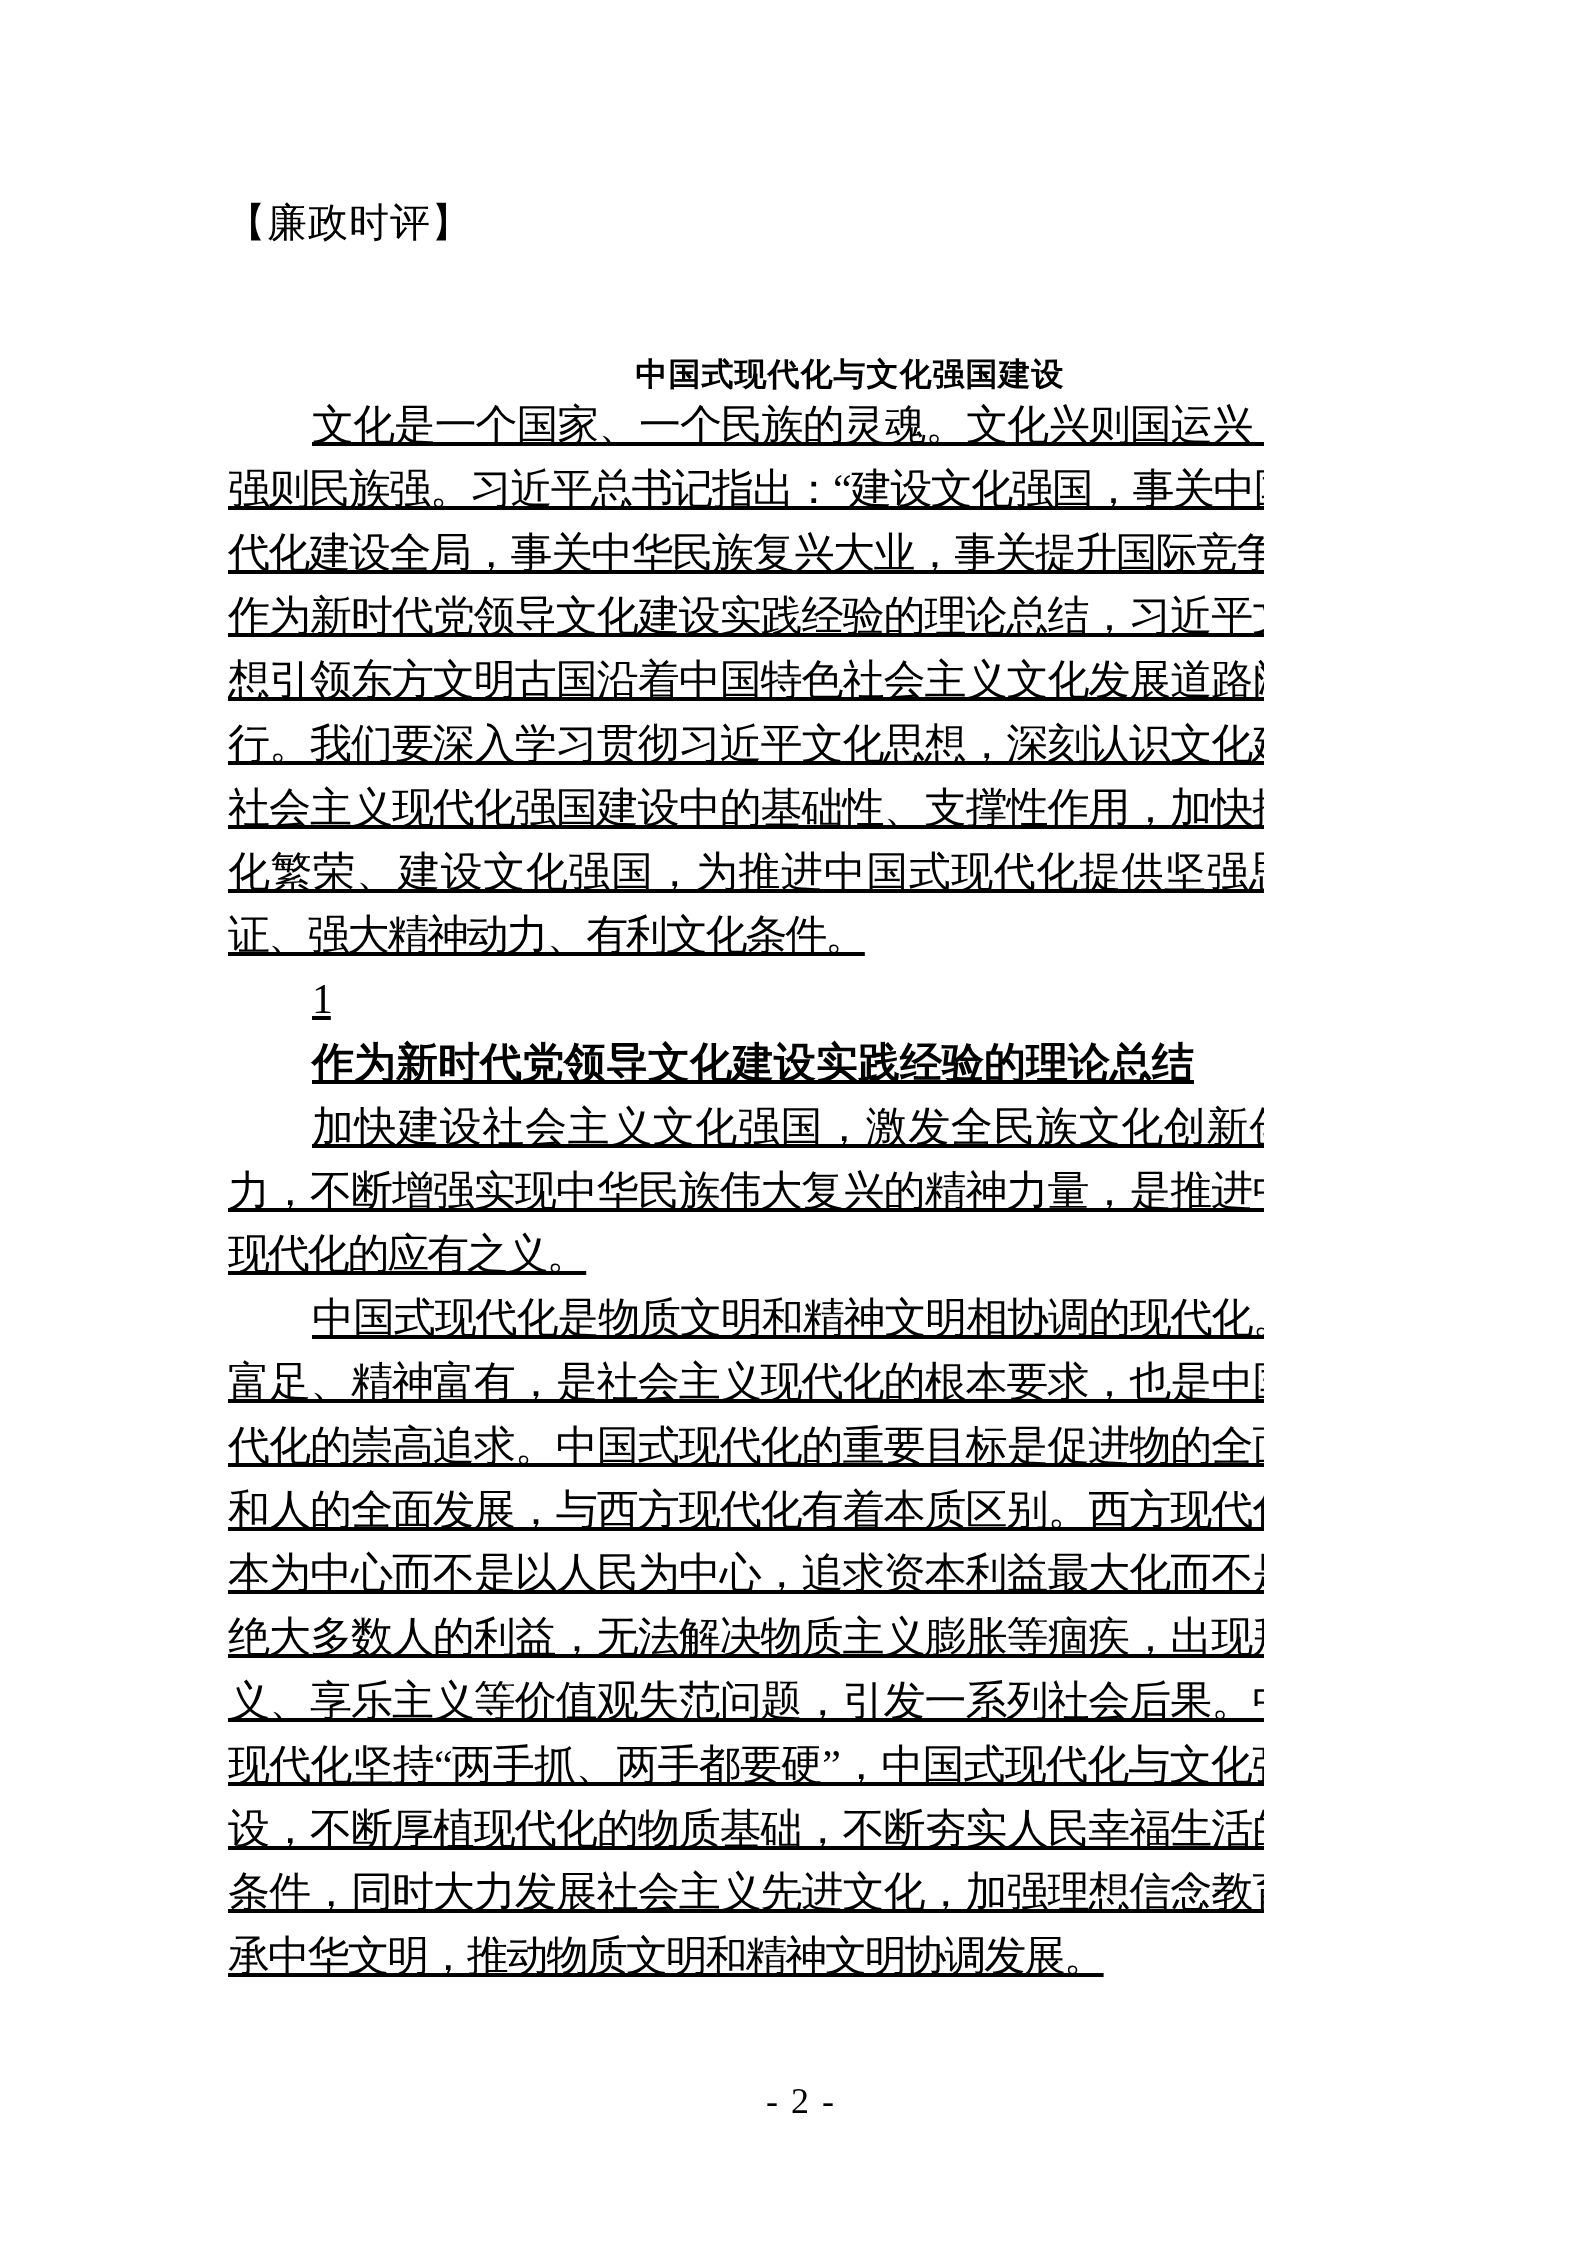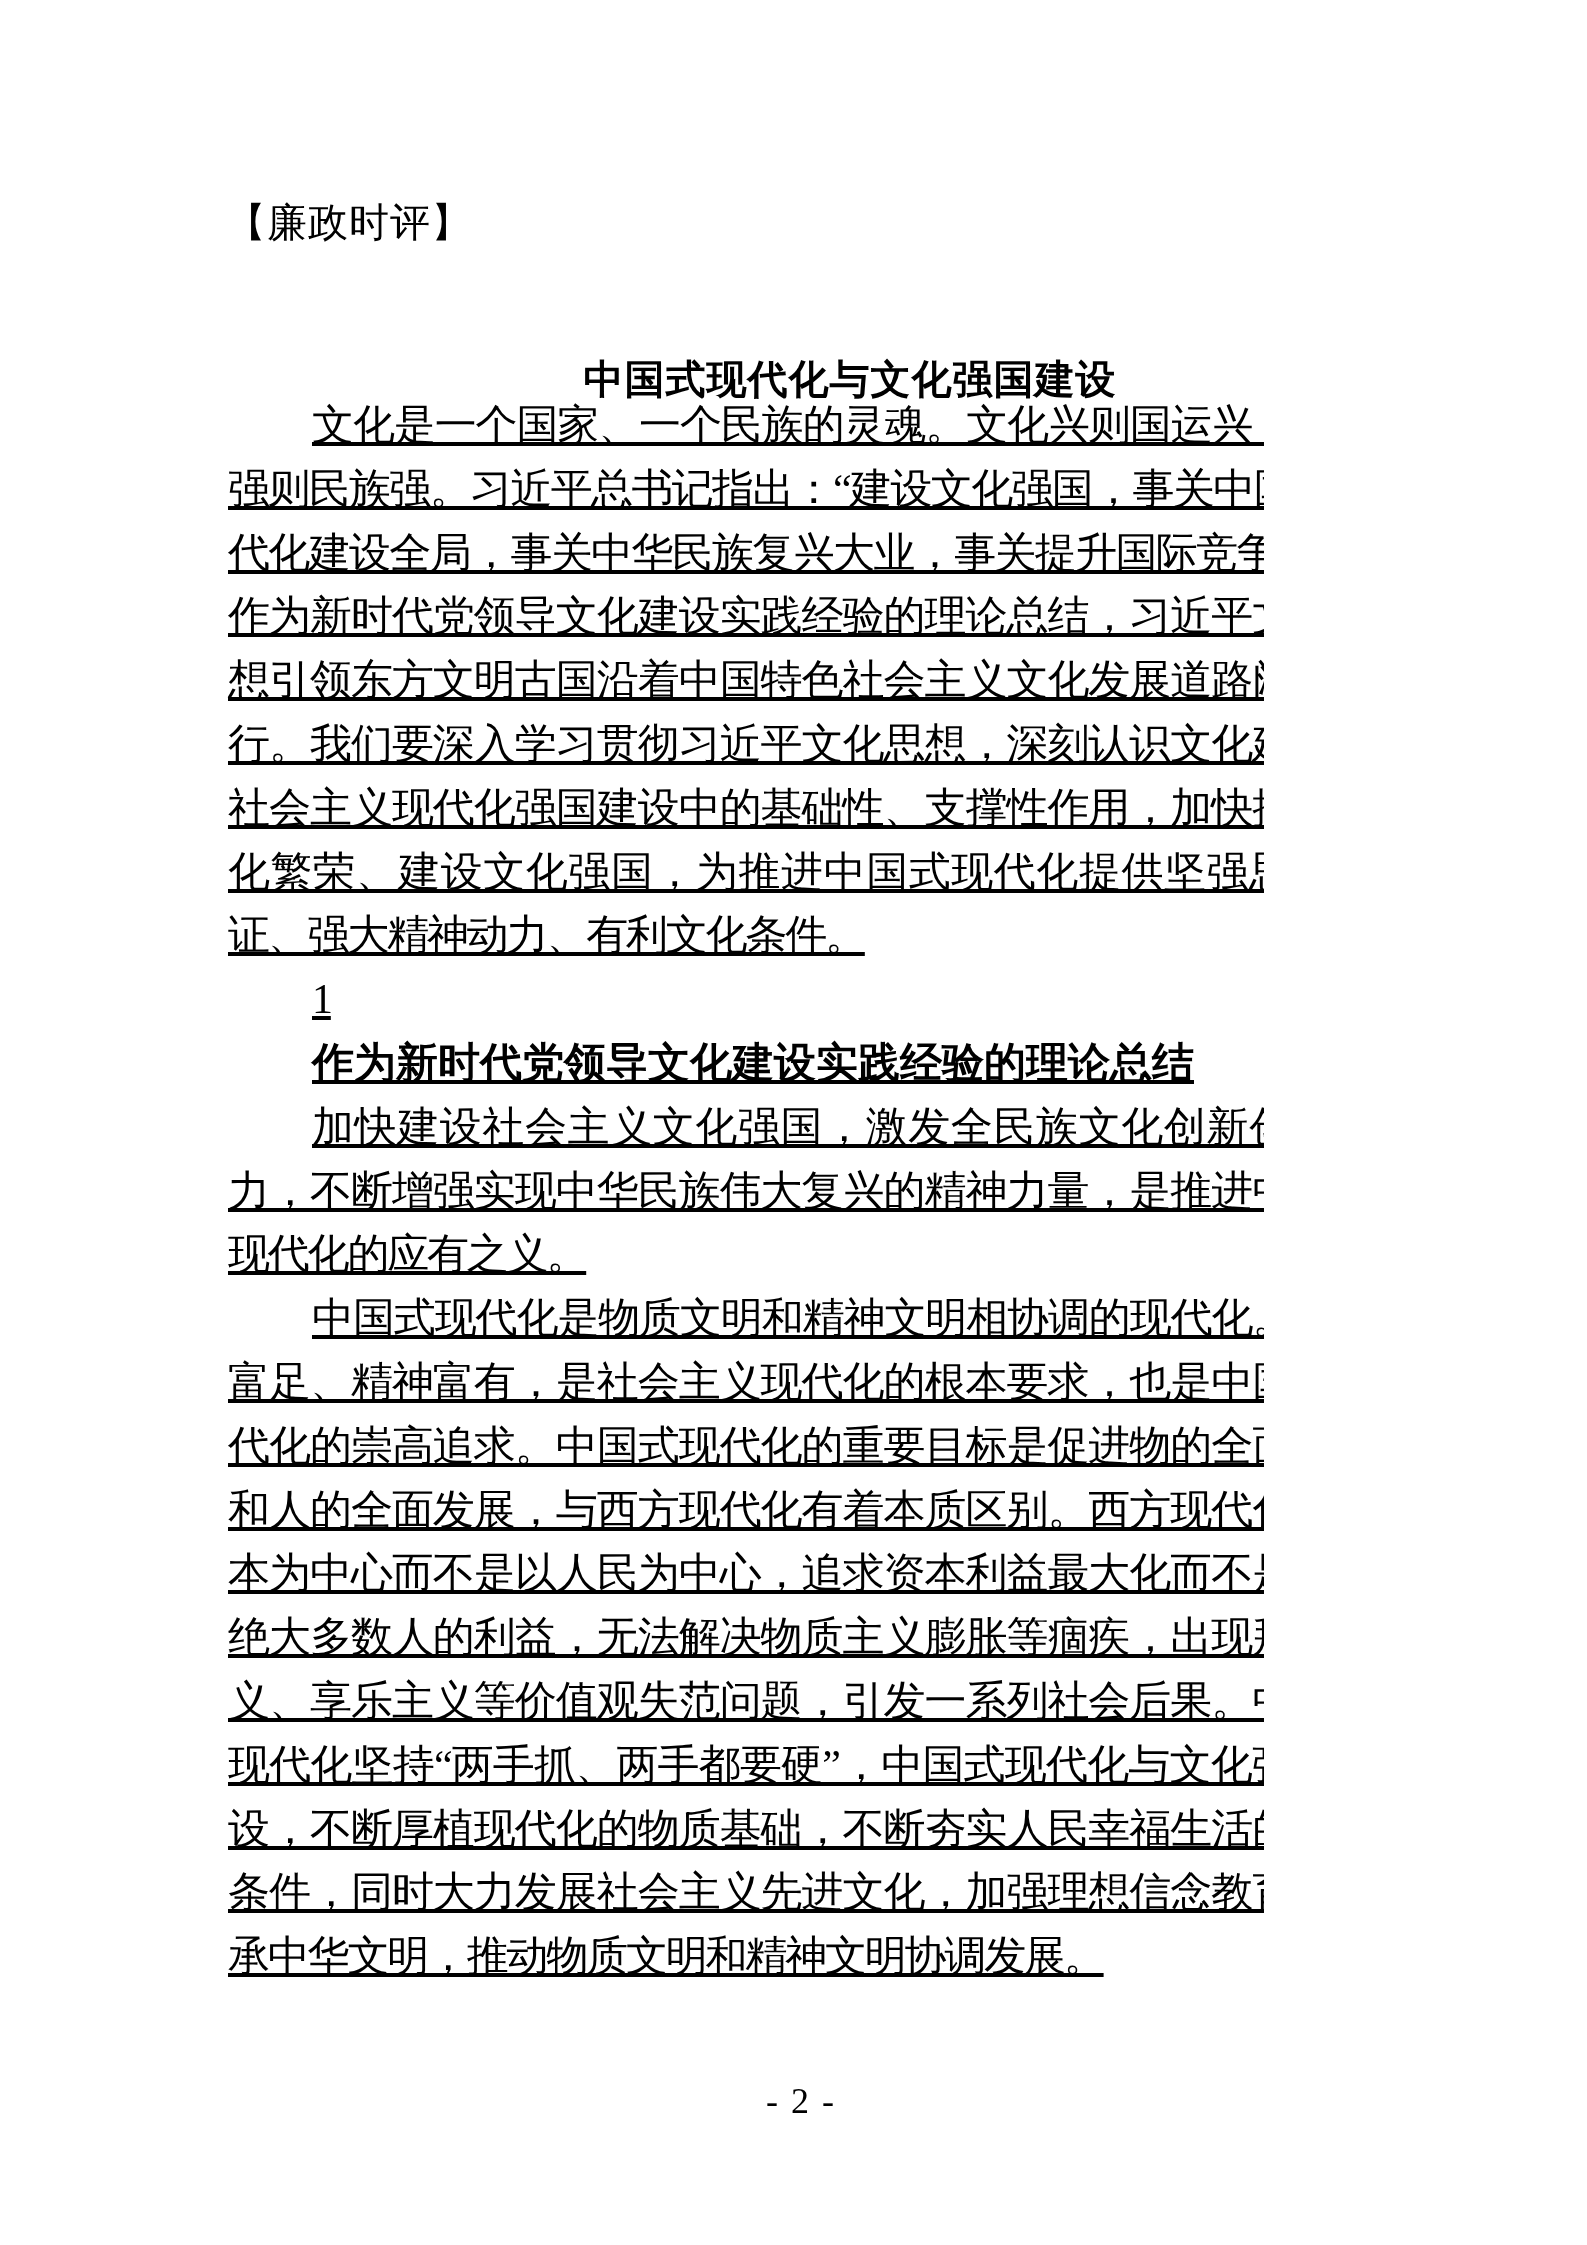--- a/index.html
+++ b/index.html
@@ -24,21 +24,21 @@
     line-height: 50px;
     letter-spacing: 1px;
     white-space: nowrap;
   }
   .doc-title {
     position: absolute;
     left: 277px;
     top: 324px;
     width: 1146px;
     text-align: center;
-    font-size: 40px;
+    font-size: 32px;
     line-height: 58px;
     font-weight: bold;
     letter-spacing: 1px;
     white-space: nowrap;
   }
   .doc-body {
     position: absolute;
     left: 228px;
     top: 394px;
     width: 1146px;

